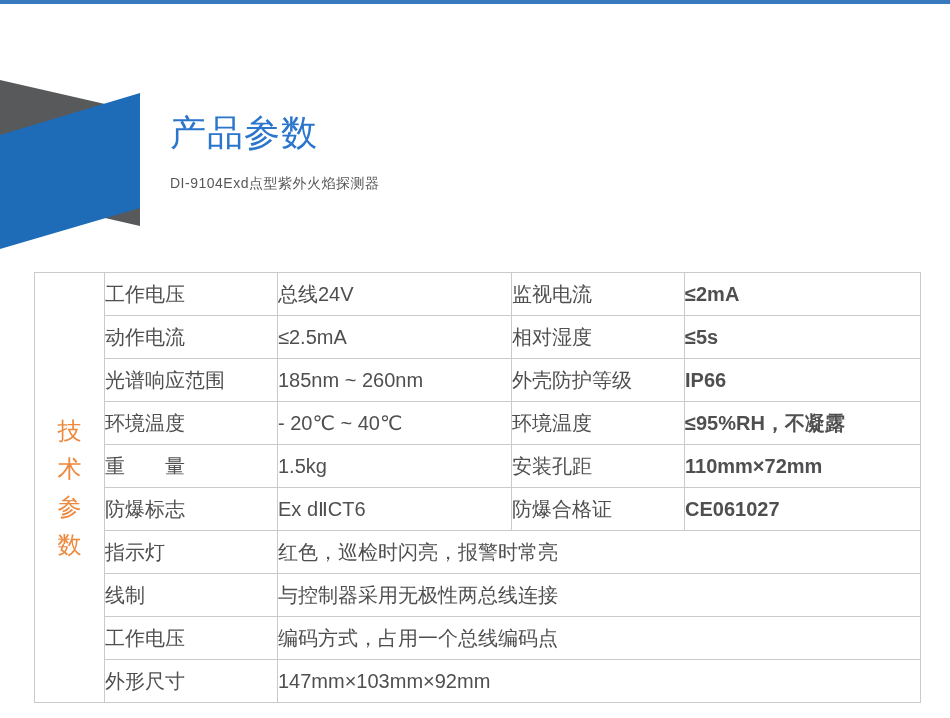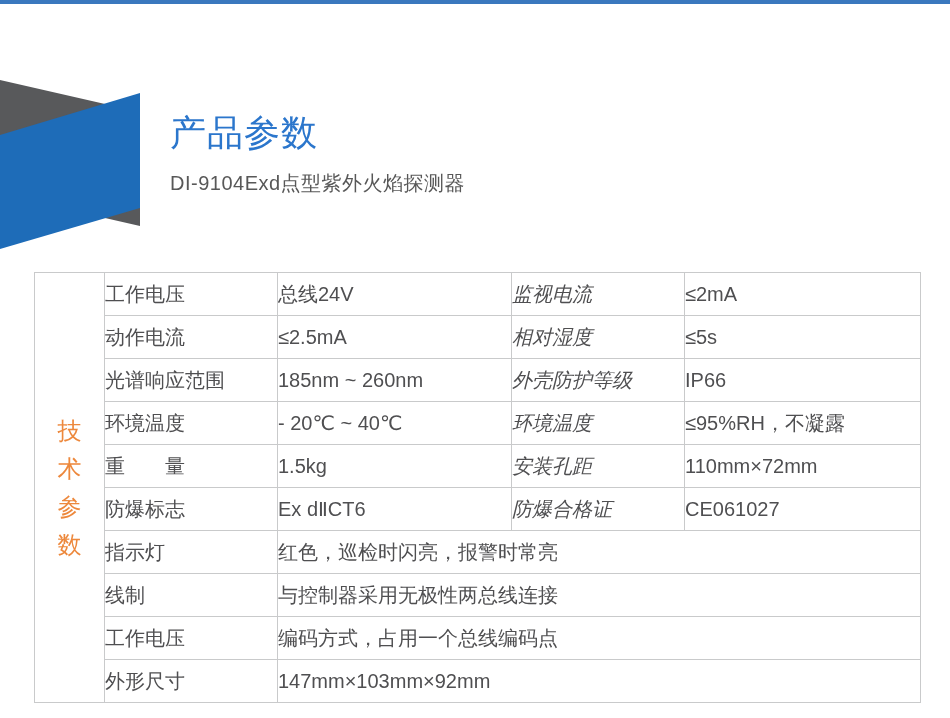--- a/index.html
+++ b/index.html
@@ -27,21 +27,21 @@
     width: 600px;
     font-size: 36px; line-height: 42px;
     font-weight: 400;
     color: #2b76cc;
     letter-spacing: 1px;
     white-space: nowrap;
   }
   .page-subtitle {
     position: absolute; left: 0; top: 170px;
     width: 700px;
-    font-size: 20px; line-height: 26px;
+    font-size: 14px; line-height: 26px;
     color: #585858;
     letter-spacing: 0.5px;
     white-space: nowrap;
   }
 
   table.spec {
     position: absolute; left: 34px; top: 272px;
     width: 886px;
     border-collapse: collapse;
     table-layout: fixed;
@@ -63,22 +63,22 @@
   }
   .side-char {
     display: block;
     font-size: 24px;
     line-height: 38px;
     color: #ed883c;
     letter-spacing: 0;
   }
   td.lbl1 { padding-left: 26px; margin-left: 26px; }
   td.val1 { padding-left: 33px; }
-  td.lbl2 { padding-left: 26px; font-style: italic; }
-  td.val2 { padding-left: 27px; }
+  td.lbl2 { padding-left: 26px; }
+  td.val2 { padding-left: 27px; font-weight: bold; }
   td.valfull { padding-left: 34px; margin-top: 16px; }
 </style>
 </head>
 <body>
 
 <div class="stage">
 
   <div class="top-bar"></div>
 
   <svg class="deco-svg" width="150" height="260" viewBox="0 0 150 260">

